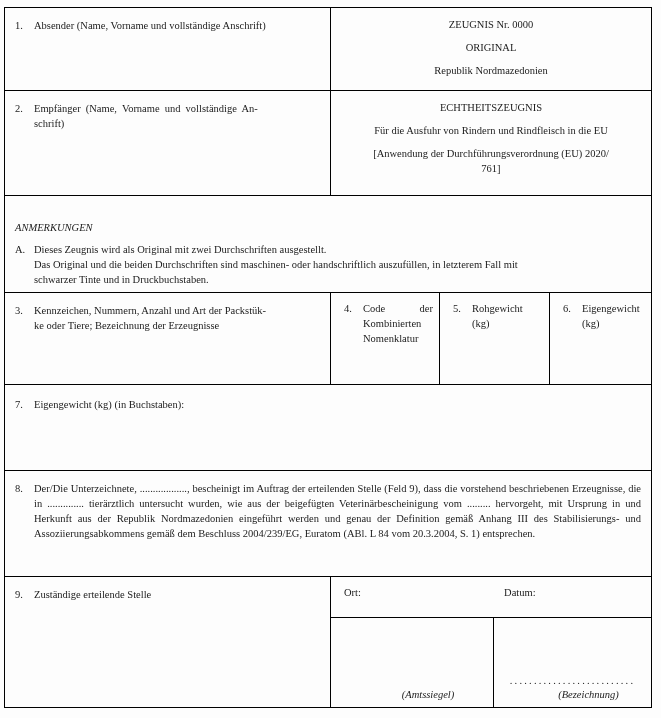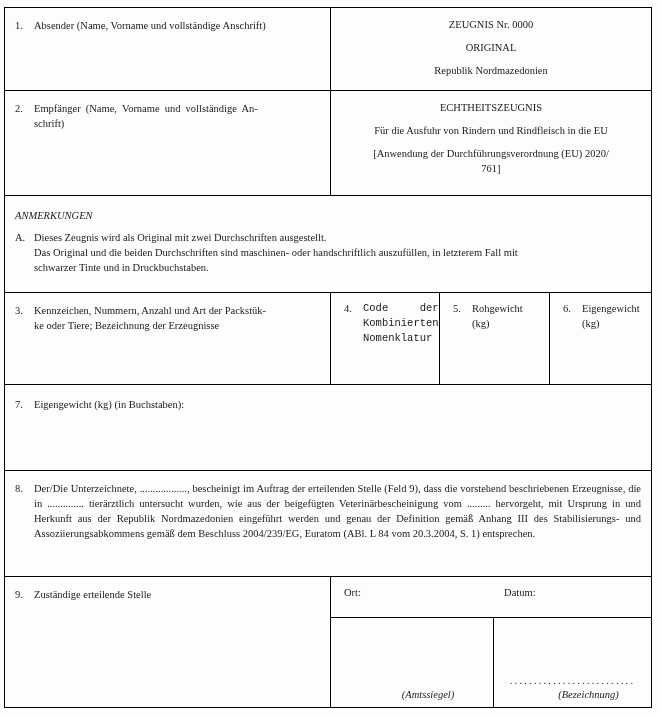--- a/index.html
+++ b/index.html
@@ -18,21 +18,21 @@
     width: 648px; height: 701px;
     border: 1px solid #000;
     background: #fdfdfd;
     display: flex;
     flex-direction: column;
   }
   .row { display: flex; flex-direction: row; width: 100%; }
   .row + .row { border-top: 1px solid #000; }
   .r1 { height: 82px; }
   .r2 { height: 105px; }
-  .r3 { height: 97px; display: block; padding: 12px 10px 0 10px; }
+  .r3 { height: 97px; display: block; padding: 24px 10px 0 10px; }
   .r4 { height: 92px; }
   .r5 { height: 86px; display: block; padding: 12px 10px 0 10px; }
   .r6 { height: 106px; display: block; padding: 10px 10px 0 10px; }
   .r7 { height: 131px; }
 
   .cell-l { width: 326px; flex: none; border-right: 1px solid #000; padding: 10px 8px 0 10px; }
   .cell-r { flex: 1; }
 
   .item { display: flex; align-items: flex-start; }
   .num { width: 19px; flex: none; }
@@ -47,21 +47,21 @@
     gap: 8px;
   }
   .center-stack.title-stack { }
   .pre { white-space: pre-line; }
 
   .note-heading { font-style: italic; margin-bottom: 7px; }
 
   .col4 { width: 109px; flex: none; border-right: 1px solid #000; padding: 8px 6px 0 13px; }
   .col5 { width: 110px; flex: none; border-right: 1px solid #000; padding: 8px 6px 0 13px; }
   .col6 { flex: 1; padding: 8px 6px 0 13px; }
-  .justify { text-align: justify; font-family: Liberation Mono, monospace; }
+  .justify { text-align: justify; }
 
   .r7-right { flex: 1; display: flex; flex-direction: column; }
   .r7-top { height: 40px; flex: none; display: flex; gap: 10px; }
   .r7-half { width: 50%; padding-top: 8px; }
   .r7-half.ort { padding-left: 13px; }
   .r7-half.datum { padding-left: 8px; }
   .r7-bottom { flex: 1; display: flex; border-top: 1px solid #000; }
   .seal-cell {
     width: 163px; flex: none; border-right: 1px solid #000;
     display: flex; flex-direction: column;

